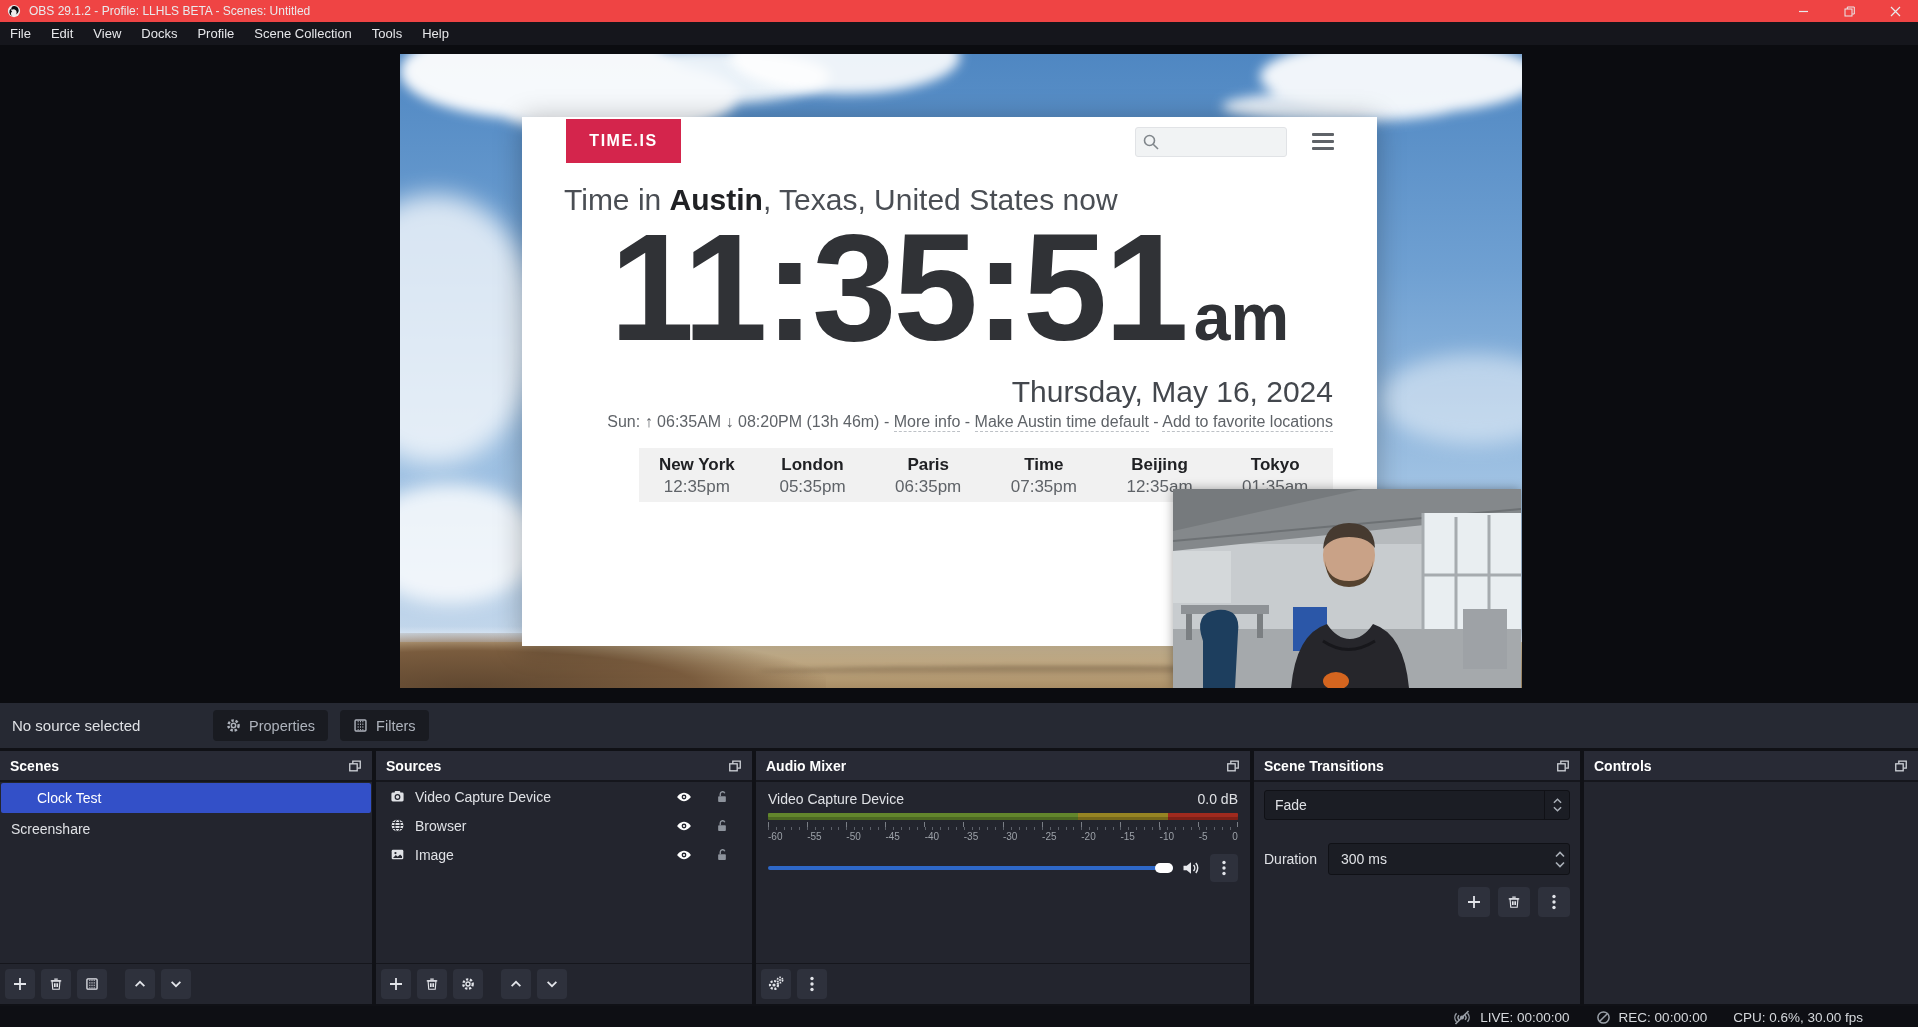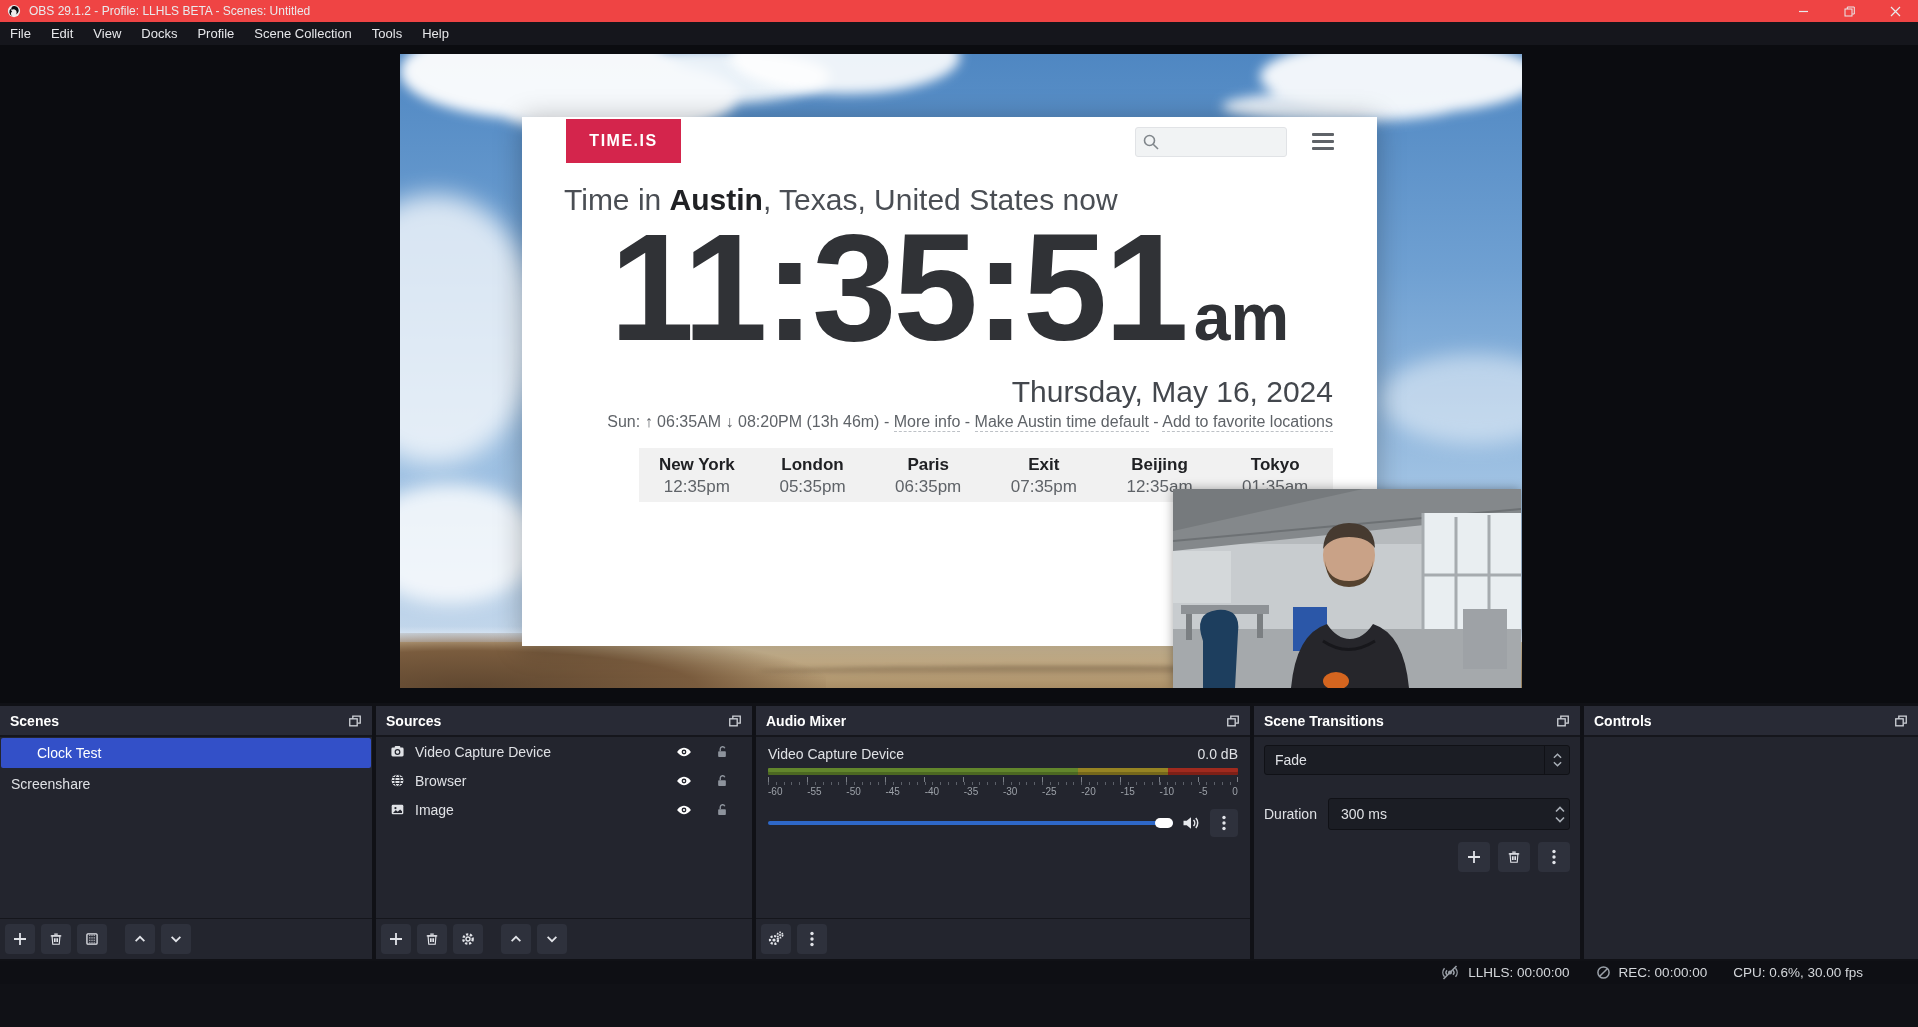--- a/index.html
+++ b/index.html
@@ -203,21 +203,21 @@
             </div>
           <div class="ti-city">
               <div class="nm">London</div>
               <div class="tm">05:35pm</div>
             </div>
           <div class="ti-city">
               <div class="nm">Paris</div>
               <div class="tm">06:35pm</div>
             </div>
           <div class="ti-city">
-              <div class="nm">Exit</div>
+              <div class="nm">Time</div>
               <div class="tm">07:35pm</div>
             </div>
           <div class="ti-city">
               <div class="nm">Beijing</div>
               <div class="tm">12:35am</div>
             </div>
           <div class="ti-city">
               <div class="nm">Tokyo</div>
               <div class="tm">01:35am</div>
             </div>
@@ -245,20 +245,43 @@
           <path d="M150 152 q25 17 52 0" stroke="#17171b" stroke-width="3" fill="none"></path>
           <ellipse cx="176" cy="66" rx="26" ry="29" fill="#c9a287"></ellipse>
           <path d="M150 60 q2 -26 26 -26 q25 0 26 25 q-8 -11 -26 -11 q-18 0 -26 12z" fill="#463a30"></path>
           <path d="M152 72 q2 26 24 26 q22 0 24 -26 q-3 20 -24 20 q-21 0 -24 -20z" fill="#55422f"></path>
           <ellipse cx="163" cy="192" rx="13" ry="9" fill="#d4651f"></ellipse>
         </svg>
       </div>
     </div>
   </div>
 
+  <div class="selbar">
+    <span class="status-text">No source selected</span>
+    <div class="btns">
+      <div class="tool-btn">
+        <span>
+            <svg width="15" height="15" viewBox="0 0 16 16">
+              <circle cx="8" cy="8" r="5.4" fill="none" stroke="currentColor" stroke-width="2.6" stroke-dasharray="2.6 1.9"></circle>
+              <path fill="currentColor" fill-rule="evenodd" d="M8 4.9a3.1 3.1 0 1 0 0 6.2 3.1 3.1 0 0 0 0-6.2zm0 1.6a1.5 1.5 0 1 1 0 3 1.5 1.5 0 0 1 0-3z"></path>
+            </svg>
+          </span>
+        <span>Properties</span>
+      </div>
+      <div class="tool-btn">
+        <span>
+            <svg width="15" height="15" viewBox="0 0 16 16" fill="none" stroke="currentColor">
+              <rect x="2.2" y="2.2" width="11.6" height="11.6" rx="1" stroke-width="1.5"></rect>
+              <path d="M5.5 3v10M8 3v10M10.5 3v10" stroke-width="1" stroke-dasharray="1.6 1.3"></path>
+            </svg>
+          </span>
+        <span>Filters</span>
+      </div>
+    </div>
+  </div>
 
   <div class="docks">
 
     <div class="dock scenes">
       <div class="dock-header">
         <span>Scenes</span>
         <span class="pop">
             <svg width="14" height="14" viewBox="0 0 16 16" fill="none" stroke="currentColor" stroke-width="1.5">
               <rect x="2" y="5.5" width="8.5" height="8"></rect>
               <path d="M5.5 5.5v-3h8.5v8h-3"></path>
@@ -573,21 +596,21 @@
   <div class="statusbar">
     <span class="sb-group">
       <span class="ic">
           <svg width="20" height="15" viewBox="0 0 20 15" fill="none" stroke="currentColor" stroke-width="1.4">
             <path d="M4.5 3.2a6.5 6.5 0 0 0 0 8.6M7 5.2a3.3 3.3 0 0 0 0 4.6"></path>
             <path d="M15.5 3.2a6.5 6.5 0 0 1 0 8.6M13 5.2a3.3 3.3 0 0 1 0 4.6"></path>
             <circle cx="10" cy="7.5" r="1.3" fill="currentColor"></circle>
             <path d="M16.5 1L3.5 14" stroke-width="1.6"></path>
           </svg>
         </span>
-      <span>LLHLS: 00:00:00</span>
+      <span>LIVE: 00:00:00</span>
     </span>
     <span class="sb-group">
       <span class="ic">
           <svg width="15" height="15" viewBox="0 0 15 15" fill="none" stroke="currentColor" stroke-width="1.5">
             <circle cx="7.5" cy="7.5" r="5.6"></circle>
             <path d="M11.8 3.2L3.2 11.8"></path>
           </svg>
         </span>
       <span>REC: 00:00:00</span>
     </span>

